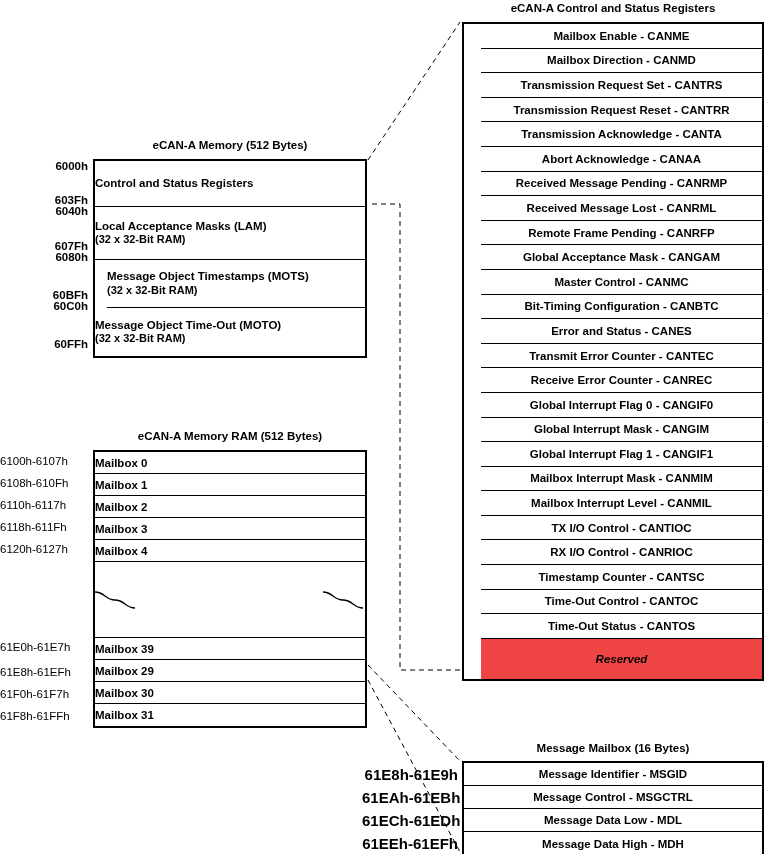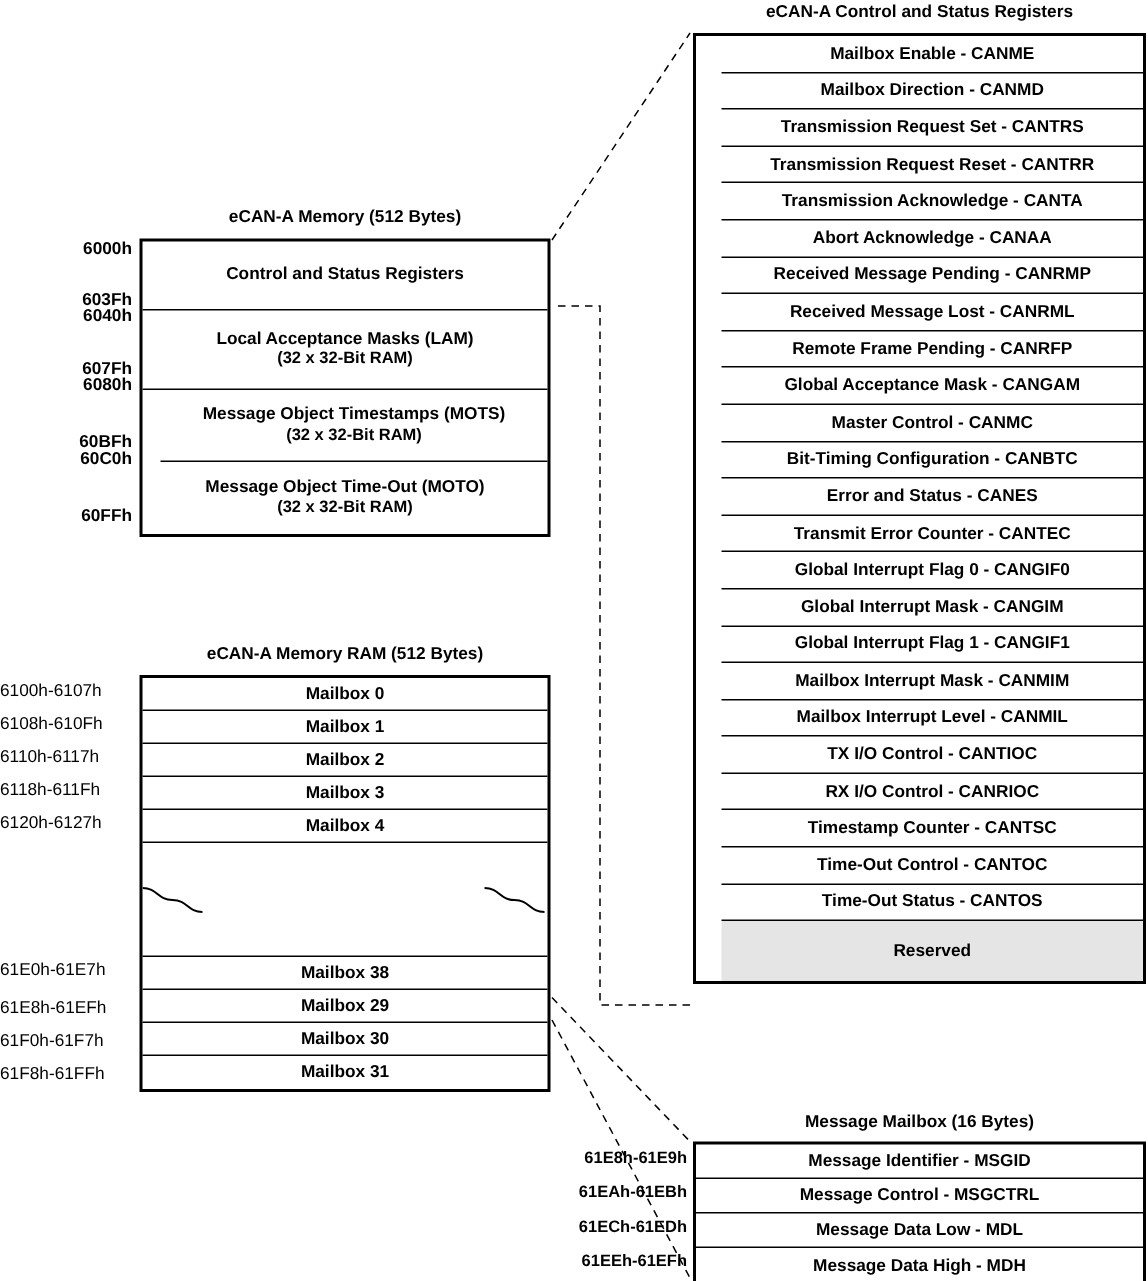--- a/index.html
+++ b/index.html
@@ -46,21 +46,21 @@
     width: 274px;
     border: 2.5px solid #000;
     box-sizing: border-box;
     background: #fff;
   }
   #mem-map .row {
     border-bottom: 1.5px solid #000;
     box-sizing: border-box;
     display: flex;
     flex-direction: column;
-    align-items: center;
+    align-items: flex-start;
     justify-content: center;
     text-align: center;
     font-size: 11.5px;
     font-weight: bold;
     line-height: 1.25;
   }
   #mem-map .row:last-child { border-bottom: none; }
   #mem-map .r0 { height: 46px; }
   #mem-map .r1 { height: 53px; }
   #mem-map .r2 { height: 48px; margin-left: 12px; }
@@ -84,21 +84,21 @@
     border: 2.5px solid #000;
     box-sizing: border-box;
     background: #fff;
   }
   #ram-map .mrow {
     height: 22px;
     border-bottom: 1.2px solid #000;
     box-sizing: border-box;
     display: flex;
     align-items: center;
-    justify-content: center;
+    justify-content: flex-start;
     font-size: 11.5px;
     font-weight: bold;
   }
   #ram-map .gap {
     height: 76px;
     border-bottom: 1.2px solid #000;
     box-sizing: border-box;
     position: relative;
   }
   #ram-map .mrow:last-child { border-bottom: none; }
@@ -131,21 +131,22 @@
     display: flex;
     align-items: center;
     justify-content: center;
     font-size: 11.5px;
     font-weight: bold;
     white-space: nowrap;
   }
   #csr .crow:last-child { border-bottom: none; }
   #csr .reserved {
     height: 40px;
-    background: #e5e5e5;
+    background: #ef4444;
+    font-style: italic;
   }
 
   
   #msgbox {
     position: absolute;
     left: 462px;
     top: 761px;
     width: 302px;
     border: 2.5px solid #000;
     box-sizing: border-box;
@@ -160,21 +161,21 @@
     justify-content: center;
     font-size: 11.5px;
     font-weight: bold;
     white-space: nowrap;
   }
   #msgbox .mrow2:last-child { border-bottom: none; }
   .msg-addr {
     position: absolute;
     width: 96px;
     text-align: right;
-    font-size: 11px;
+    font-size: 15px;
     font-weight: bold;
     white-space: nowrap;
   }
 </style>
 </head>
 <body>
 
 <div class="canvas">
 
   <svg class="lines" viewBox="0 0 765 854">
@@ -250,21 +251,21 @@
       </div>
     <div class="gap">
       <svg width="274" height="76" viewBox="0 0 274 76" style="position:absolute;left:0;top:0;">
 
         <path d="M0,30 C10,30 10,38 20,38 C30,38 30,46 40,46" fill="none" stroke="#000" stroke-width="1.4"></path>
 
         <path d="M228,30 C238,30 238,38 248,38 C258,38 258,46 268,46" fill="none" stroke="#000" stroke-width="1.4"></path>
       </svg>
     </div>
     <div class="mrow">
-        <span>Mailbox 38</span>
+        <span>Mailbox 39</span>
       </div>
     <div class="mrow">
         <span>Mailbox 29</span>
       </div>
     <div class="mrow">
         <span>Mailbox 30</span>
       </div>
     <div class="mrow">
         <span>Mailbox 31</span>
       </div>
@@ -305,20 +306,23 @@
         <span>Master Control - CANMC</span>
       </div>
     <div class="crow">
         <span>Bit-Timing Configuration - CANBTC</span>
       </div>
     <div class="crow">
         <span>Error and Status - CANES</span>
       </div>
     <div class="crow">
         <span>Transmit Error Counter - CANTEC</span>
+      </div>
+    <div class="crow">
+        <span>Receive Error Counter - CANREC</span>
       </div>
     <div class="crow">
         <span>Global Interrupt Flag 0 - CANGIF0</span>
       </div>
     <div class="crow">
         <span>Global Interrupt Mask - CANGIM</span>
       </div>
     <div class="crow">
         <span>Global Interrupt Flag 1 - CANGIF1</span>
       </div>

